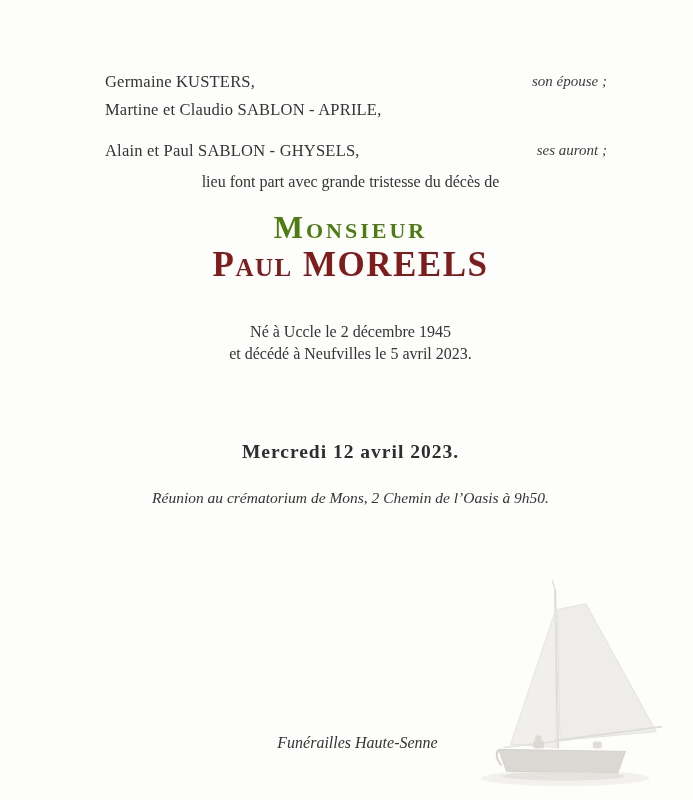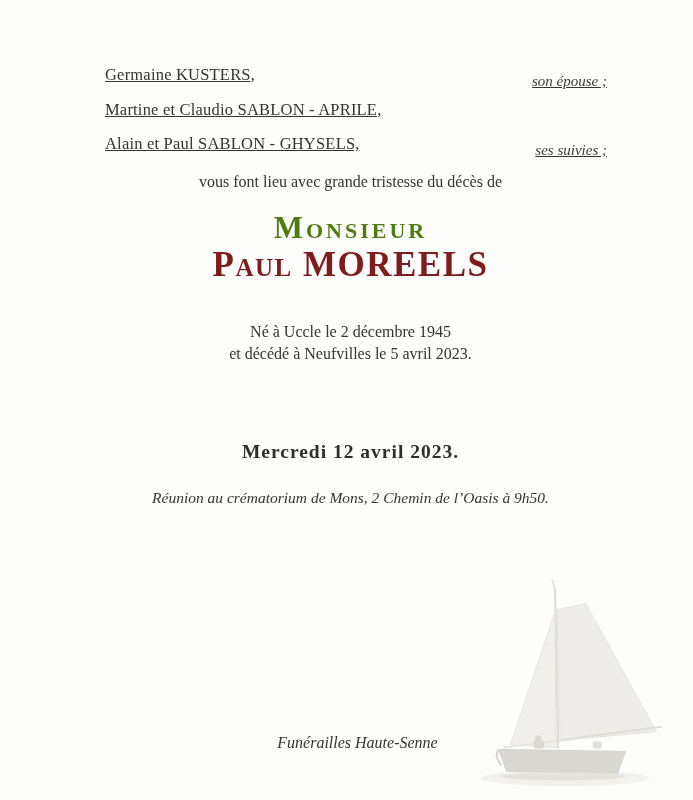--- a/index.html
+++ b/index.html
@@ -7,22 +7,22 @@
     position:relative;
     width:693px;height:800px;
     background:#fdfdfc;
     overflow:hidden;
     font-family:"Liberation Serif","DejaVu Serif",serif;
     color:#343434;
   }
   
   .relatives{position:absolute;top:54px;left:105px;right:86px;}
   .rel-row{
-    display:flex;justify-content:space-between;align-items:center;
-    font-size:16.5px;line-height:27.5px;white-space:nowrap;text-decoration:underline;
+    display:flex;justify-content:space-between;align-items:flex-end;
+    font-size:16.5px;line-height:27.5px;white-space:nowrap;
   }
   .rel-row .name{letter-spacing:.2px;}
   .rel-row .relation{font-style:italic;font-size:15px;color:#3c3c3c;margin-top:14px;}
   
   .centered{position:absolute;left:8px;right:0;text-align:center;}
   .intro{top:173px;font-size:16px;}
   .title-line1{
     top:211px;font-size:31px;line-height:34px;font-weight:600;
     font-variant:small-caps;letter-spacing:3px;color:#4d7c0f;
   }
@@ -51,25 +51,25 @@
     <div class="rel-row">
       <span class="name">Germaine KUSTERS,</span>
       <span class="relation">son épouse ;</span>
     </div>
     <div class="rel-row">
       <span class="name">Martine et Claudio SABLON - APRILE,</span>
       <span class="relation"></span>
     </div>
     <div class="rel-row">
       <span class="name">Alain et Paul SABLON - GHYSELS,</span>
-      <span class="relation">ses suivies ;</span>
+      <span class="relation">ses auront ;</span>
     </div>
   </div>
 
-  <div class="centered intro">vous font lieu avec grande tristesse du décès de</div>
+  <div class="centered intro">lieu font part avec grande tristesse du décès de</div>
 
   <div class="centered title-line1">Monsieur</div>
   <div class="centered title-line2">Paul MOREELS</div>
 
   <div class="centered life-block">
     <div>Né à Uccle le 2 décembre 1945</div>
     <div>et décédé à Neufvilles le 5 avril 2023.</div>
   </div>
 
 

